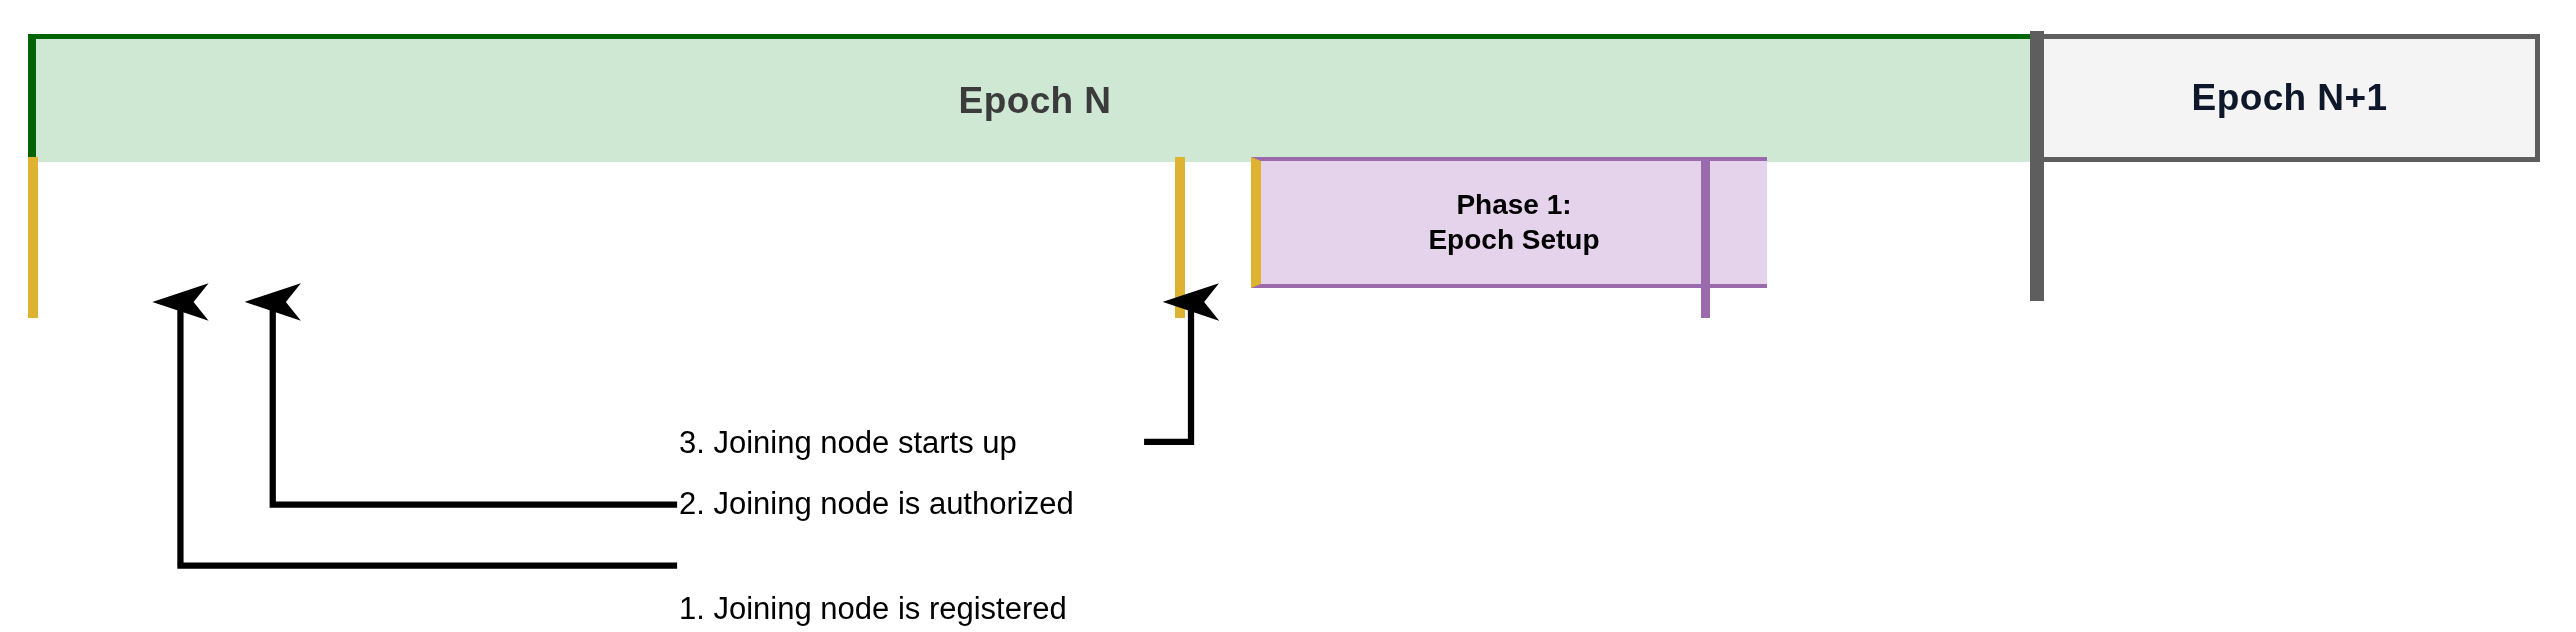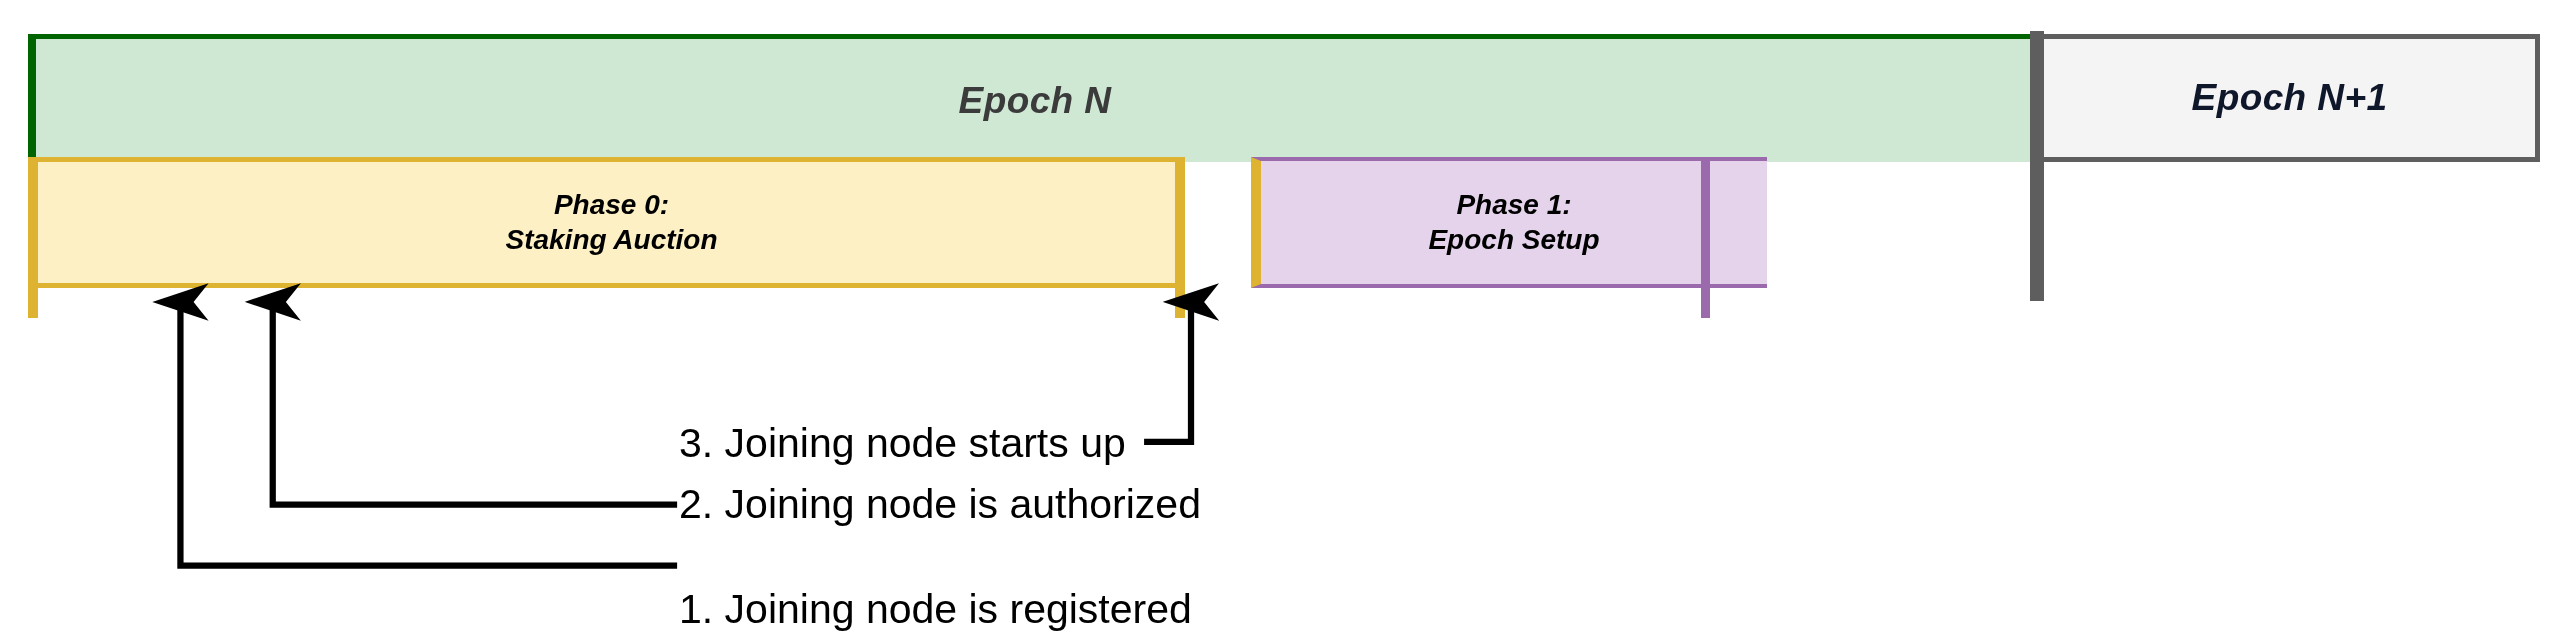--- a/index.html
+++ b/index.html
@@ -17,21 +17,20 @@
     background: #ffffff;
     overflow: hidden;
   }
   .box {
     position: absolute;
     box-sizing: border-box;
     display: flex;
     align-items: center;
     justify-content: center;
     text-align: center;
-    font-style: italic;
   }
 
   
   #epoch-n {
     left: 28px;
     top: 34px;
     width: 2006px;
     height: 128px;
     background: #cee8d4;
     border-top: 5.5px solid #006400;
@@ -137,21 +136,21 @@
   #callouts {
     position: absolute;
     left: 0;
     top: 0;
     width: 2576px;
     height: 632px;
     pointer-events: none;
   }
   .callout-label {
     position: absolute;
-    font-size: 41px;
+    font-size: 31px;
     color: #000000;
     white-space: nowrap;
     transform: translateY(-50%);
   }
   #label-3 { left: 679px; top: 443px; }
   #label-2 { left: 679px; top: 504px; }
   #label-1 { left: 679px; top: 565px; margin-top: 44px; }
 </style>
 </head>
 <body>
@@ -162,26 +161,20 @@
     <span>Epoch N</span>
   </div>
 
   <div id="epoch-separator"></div>
 
   <div class="box" id="epoch-n1">
     <span>Epoch N+1</span>
   </div>
 
   <div id="phase-0-stem"></div>
-  <div class="box phase" id="phase-0">
-    <span>
-      <span class="phase-line">Phase 0:</span>
-      <span class="phase-line">Staking Auction</span>
-    </span>
-  </div>
 
   <div id="phase-0-div"></div>
   <div class="box phase" id="phase-1">
     <span>
       <span class="phase-line">Phase 1:</span>
       <span class="phase-line">Epoch Setup</span>
     </span>
   </div>
 
   <div id="phase-1-div"></div>

